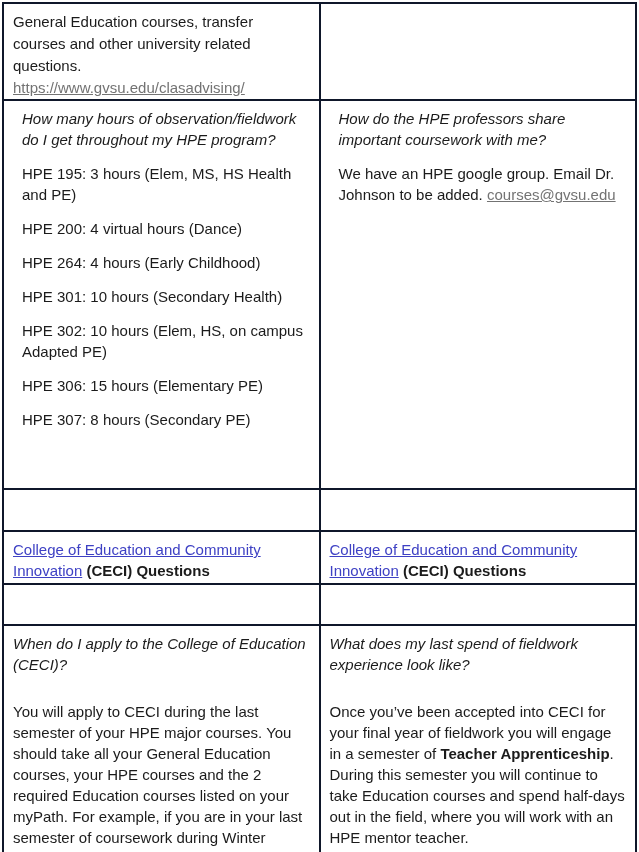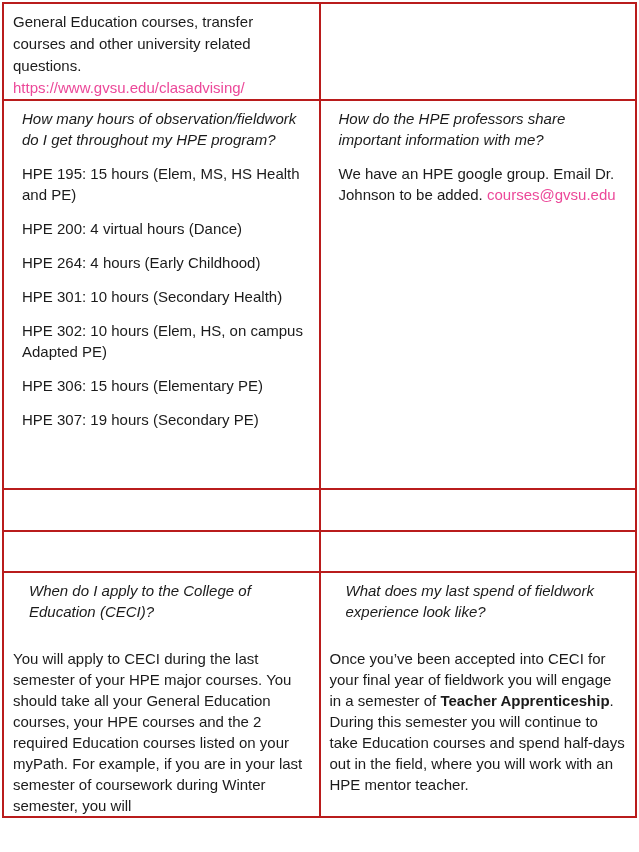--- a/index.html
+++ b/index.html
@@ -21,38 +21,39 @@
   }
   table.faq {
     position: absolute;
     left: 2px;
     top: 2px;
     width: 635px;
     border-collapse: collapse;
     table-layout: fixed;
   }
   table.faq td {
-    border: 2px solid #b91c1c;
+    border: 2px solid #0f172a;
     vertical-align: top;
     padding: 7px 10px 0 9px;
     width: 50%;
     overflow: hidden;
   }
   tr.r1 td { height: 64px; }
   tr.r2 td { height: 380px; padding-left: 18px; }
   tr.r3 td { height: 33px; }
   tr.r4 td { height: 44px; }
   tr.r5 td { height: 32px; }
   tr.r6 td { height: 206px; }
   p { margin: 0 0 13px 0; }
   p:last-child { margin-bottom: 0; }
   .q { font-style: italic; }
-  .gap-lg { margin-bottom: 26px; margin-left: 16px; }
+  .gap-lg { margin-bottom: 26px; }
   a.link {
-    color: #ec4899;
+    color: #737373;
+    text-decoration: underline;
     cursor: pointer;
   }
   a.link-indigo {
     color: #3e41c4;
     text-decoration: underline;
     cursor: pointer;
   }
   b.ceci-bold { font-weight: 700; color: #1b1b1b; }
   .row1-line { line-height: 22px; }
 </style>
@@ -68,41 +69,53 @@
         <p class="row1-line">
           <a class="link">https://www.gvsu.edu/clasadvising/</a>
         </p>
       </td>
       <td></td>
     </tr>
 
     <tr class="r2">
       <td>
         <p class="q">How many hours of observation/fieldwork do I get throughout my HPE program?</p>
-        <p>HPE 195: 15 hours (Elem, MS, HS Health and PE)</p>
+        <p>HPE 195: 3 hours (Elem, MS, HS Health and PE)</p>
         <p>HPE 200:  4 virtual hours (Dance)</p>
         <p>HPE 264: 4 hours (Early Childhood)</p>
         <p>HPE 301: 10 hours (Secondary Health)</p>
         <p>HPE 302: 10 hours (Elem, HS, on campus Adapted PE)</p>
         <p>HPE 306: 15 hours (Elementary PE)</p>
-        <p>HPE 307: 19 hours (Secondary PE)</p>
+        <p>HPE 307: 8 hours (Secondary PE)</p>
       </td>
       <td>
-        <p class="q">How do the HPE professors share important information with me?</p>
+        <p class="q">How do the HPE professors share important coursework with me?</p>
         <p>
           <span>We have an HPE google group. Email Dr. Johnson to be added.  </span><a class="link">courses@gvsu.edu</a>
         </p>
       </td>
     </tr>
 
     <tr class="r3">
       <td></td>
       <td></td>
     </tr>
 
+    <tr class="r4">
+      <td>
+        <p>
+          <a class="link-indigo">College of Education and Community Innovation</a><b class="ceci-bold"> (CECI) Questions</b>
+        </p>
+      </td>
+      <td>
+        <p>
+          <a class="link-indigo">College of Education and Community Innovation</a><b class="ceci-bold"> (CECI) Questions</b>
+        </p>
+      </td>
+    </tr>
 
     <tr class="r5">
       <td></td>
       <td></td>
     </tr>
 
     <tr class="r6">
       <td>
         <p class="q gap-lg">When do I apply to the College of Education (CECI)?</p>
         <p>You will apply to CECI during the last semester of your HPE major courses. You should take all your General Education courses, your HPE courses and the 2 required Education courses listed on your myPath. For example, if you are in your last semester of coursework during Winter semester, you will</p>

